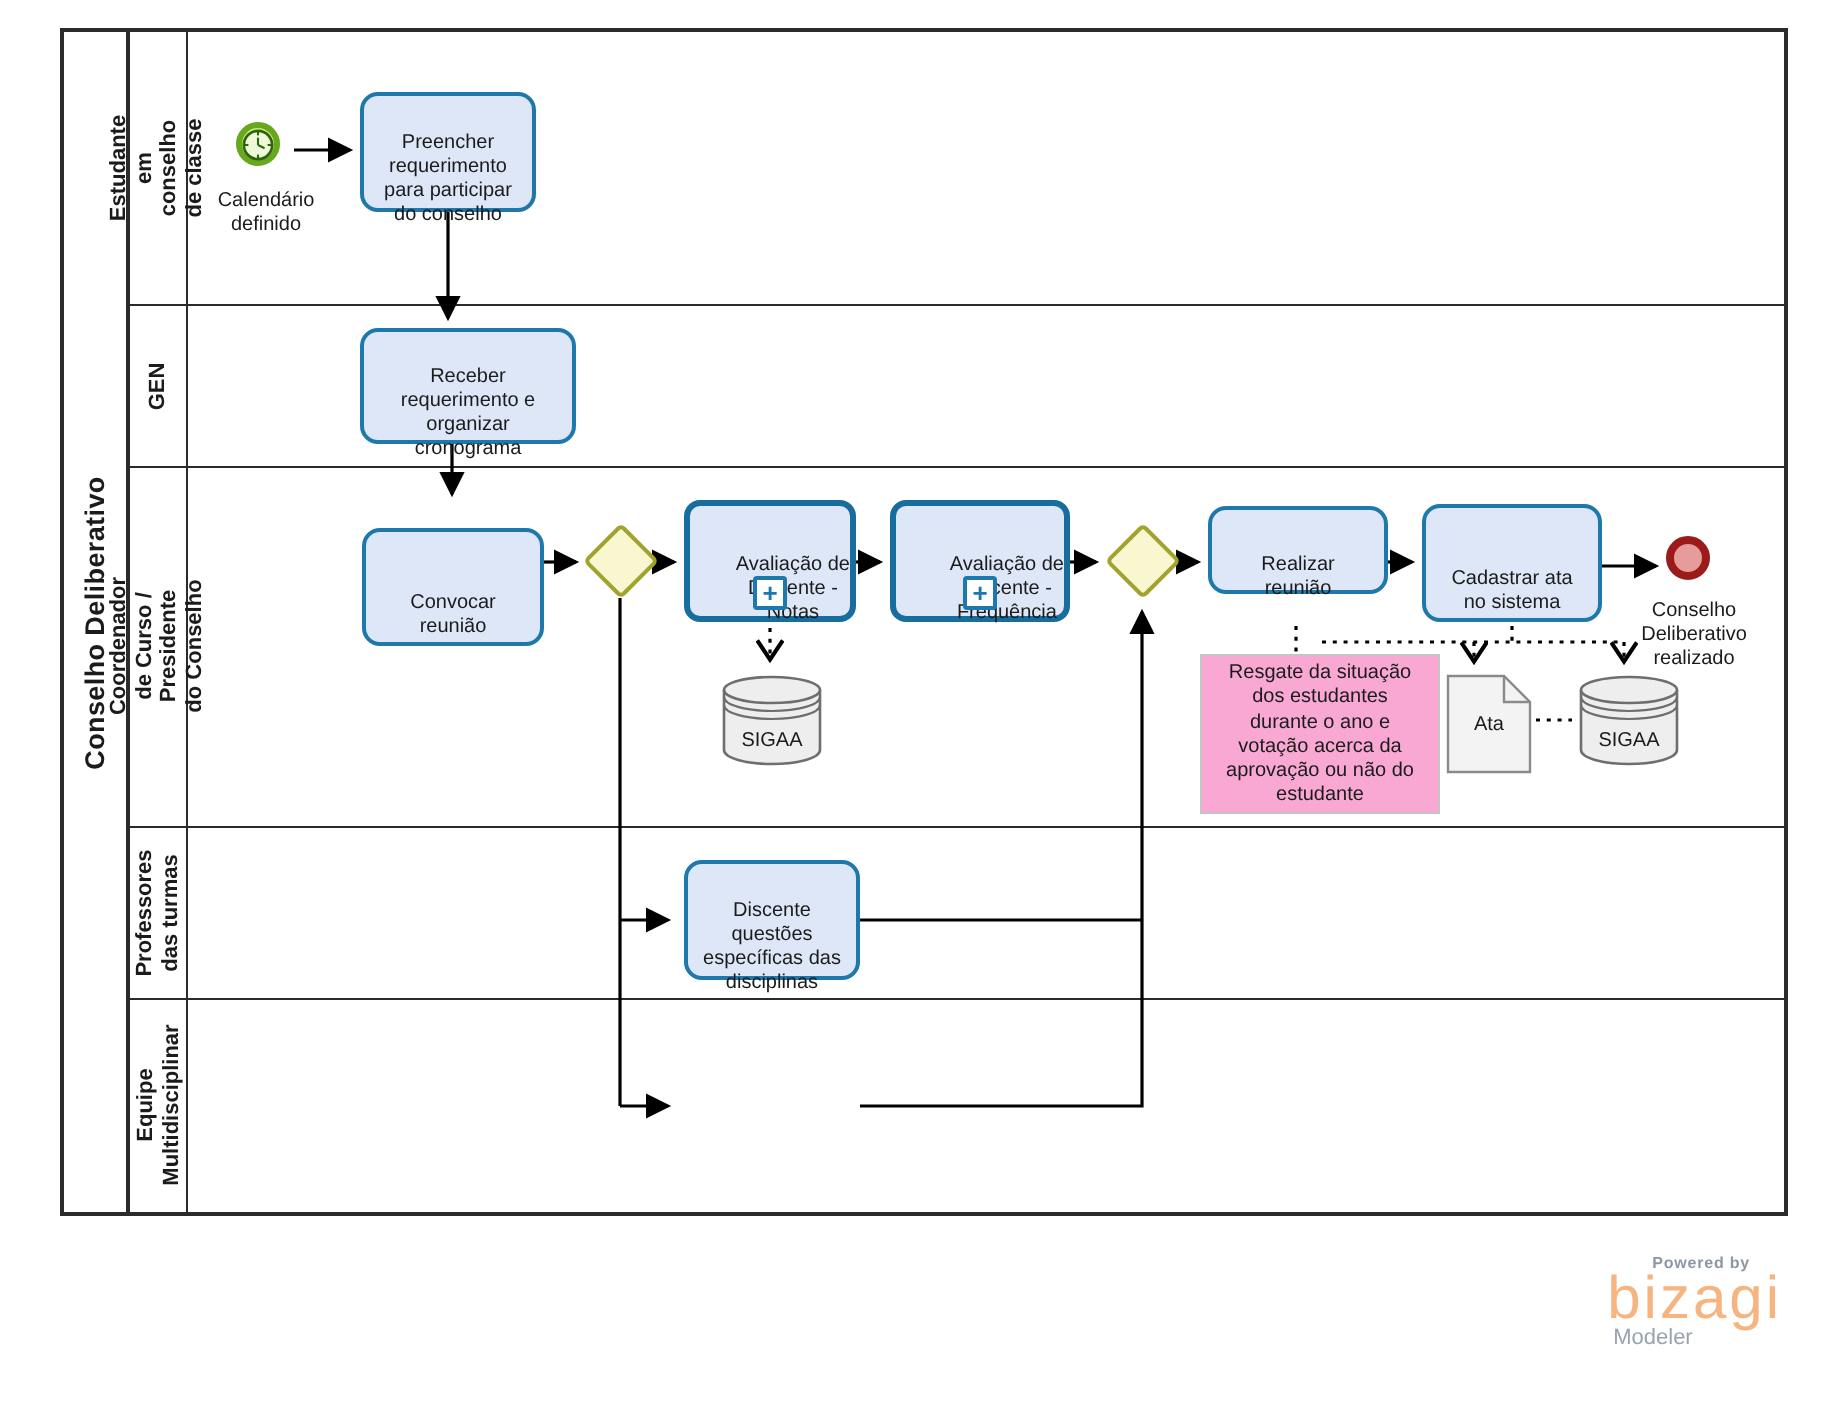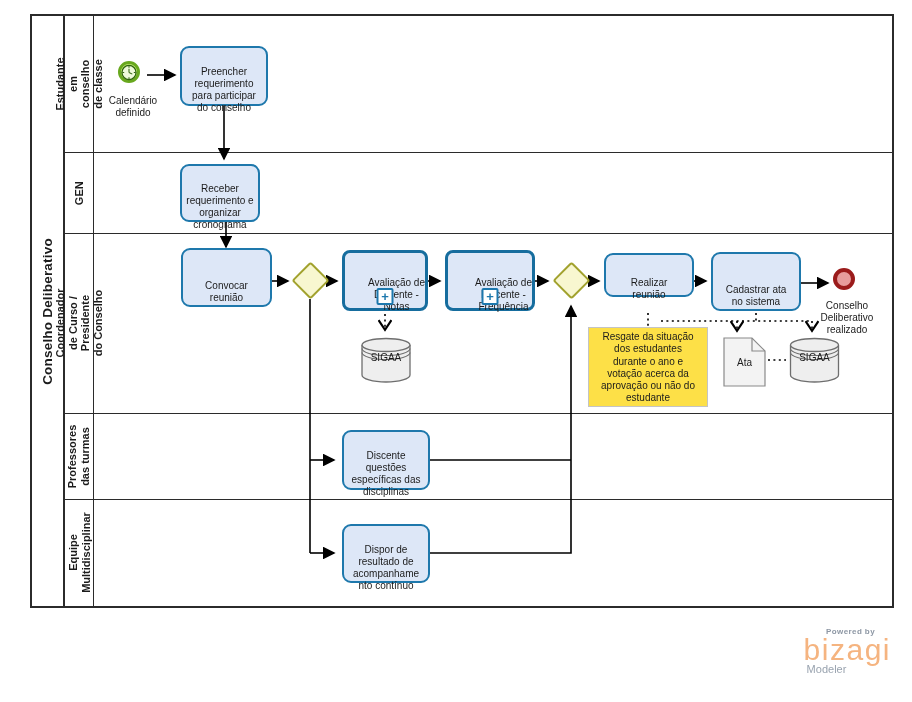--- a/index.html
+++ b/index.html
@@ -37,24 +37,24 @@
                width:13px;height:13px;background:#fff;border:2px solid #1d78ad;
                border-radius:2px;display:flex;align-items:center;justify-content:center;}
   .plus-marker::before{content:"+";color:#1d78ad;font-weight:bold;font-size:13px;line-height:10px;}
   .gateway{width:27px;height:27px;background:#f8f7d0;border:2px solid #a2a22e;
            border-radius:3px;transform:rotate(45deg);}
   .event-label,.free-label{position:absolute;z-index:3;white-space:pre-line;text-align:center;
            font-size:10px;line-height:12px;}
   .start-event{width:22px;height:22px;border:3px solid #68a81e;background:#c8ee79;
                border-radius:50%;display:flex;align-items:center;justify-content:center;}
   .end-event{width:22px;height:22px;border:4px solid #9b1b1b;background:#e79c9c;border-radius:50%;}
-  .store .lbl{position:absolute;left:0;right:0;bottom:21px;text-align:center;font-size:10px;}
+  .store .lbl{position:absolute;left:0;right:0;bottom:8px;text-align:center;font-size:10px;}
   .doc .lbl{position:absolute;left:0;right:0;top:20px;text-align:center;font-size:10px;}
-  .annotation{background:#fde047;border:1px solid #c4c4c4;padding:3px 2px;
-              white-space:pre-line;text-align:center;font-size:10px;line-height:12.3px;}
+  .annotation{background:#f9a8d4;border:1px solid #c4c4c4;padding:3px 2px;
+              white-space:pre-line;text-align:center;font-size:10px;line-height:12.3px;margin-left:12px;}
 
   
   .logo{position:absolute;right:21px;top:627px;z-index:1;text-align:right;}
   .logo .powered{display:block;font-size:8px;font-weight:bold;color:#8d97a4;
                  letter-spacing:.4px;margin-right:16px;}
   .logo .brand{display:block;font-size:30px;line-height:27px;color:#f5b480;
                letter-spacing:1.5px;font-weight:500;}
   .logo .product{display:block;text-align:left;margin-left:3px;font-size:11px;color:#99a3af;}
 </style>
 </head>
@@ -159,27 +159,27 @@
   <div class="event-label" style="left:797px;top:300px;width:100px">Conselho
 Deliberativo
 realizado</div>
 
   <div class="node task" style="left:180px;top:46px;width:88px;height:60px">
     <span class="lbl">Preencher
 requerimento
 para participar
 do conselho</span>
   </div>
-  <div class="node task" style="left:180px;top:164px;width:80px;height:58px">
+  <div class="node task" style="left:180px;top:164px;width:108px;height:58px">
     <span class="lbl">Receber
 requerimento e
 organizar
 cronograma</span>
   </div>
-  <div class="node task" style="left:181px;top:248px;width:91px;height:59px">
+  <div class="node task" style="left:181px;top:264px;width:91px;height:59px">
     <span class="lbl">Convocar
 reunião</span>
   </div>
   <div class="node gateway" style="left:297px;top:267px"></div>
   <div class="node task sub" style="left:342px;top:250px;width:86px;height:61px">
     <span class="lbl">Avaliação de
 Discente -
 Notas</span>
     <span class="plus-marker"></span>
   </div>
@@ -196,26 +196,20 @@
   </div>
   <div class="node task" style="left:711px;top:252px;width:90px;height:59px">
     <span class="lbl">Cadastrar ata
 no sistema</span>
   </div>
   <div class="node task" style="left:342px;top:430px;width:88px;height:60px">
     <span class="lbl">Discente
 questões
 específicas das
 disciplinas</span>
-  </div>
-  <div class="node task" style="left:342px;top:524px;width:88px;height:59px">
-    <span class="lbl">Dispor de
-resultado de
-acompanhame
-nto contínuo</span>
   </div>
 
   <div class="node store" style="left:360px;top:336px;width:52px;height:48px">
     <svg width="52" height="48" viewBox="0 0 52 48">
       <path d="M2,9 v30 c0,3.9 10.7,7 24,7 s24,-3.1 24,-7 v-30" fill="#eeeeee" stroke="#6e6e6e" stroke-width="1.3"></path>
       <ellipse cx="26" cy="9" rx="24" ry="6.5" fill="#eeeeee" stroke="#6e6e6e" stroke-width="1.3"></ellipse>
       <path d="M2,12.5 c0,3.9 10.7,7 24,7 s24,-3.1 24,-7" fill="none" stroke="#6e6e6e" stroke-width="1.1"></path>
       <path d="M2,16.5 c0,3.9 10.7,7 24,7 s24,-3.1 24,-7" fill="none" stroke="#6e6e6e" stroke-width="1.1"></path>
     </svg>
     <span class="lbl">SIGAA</span>

